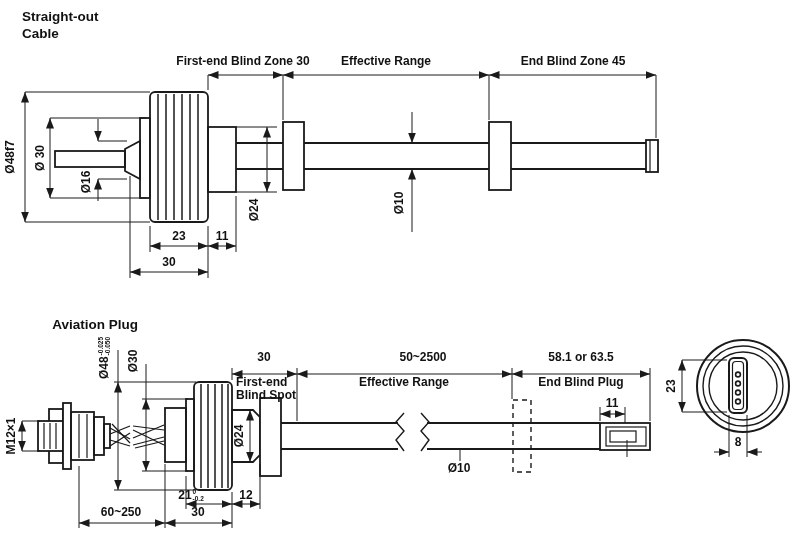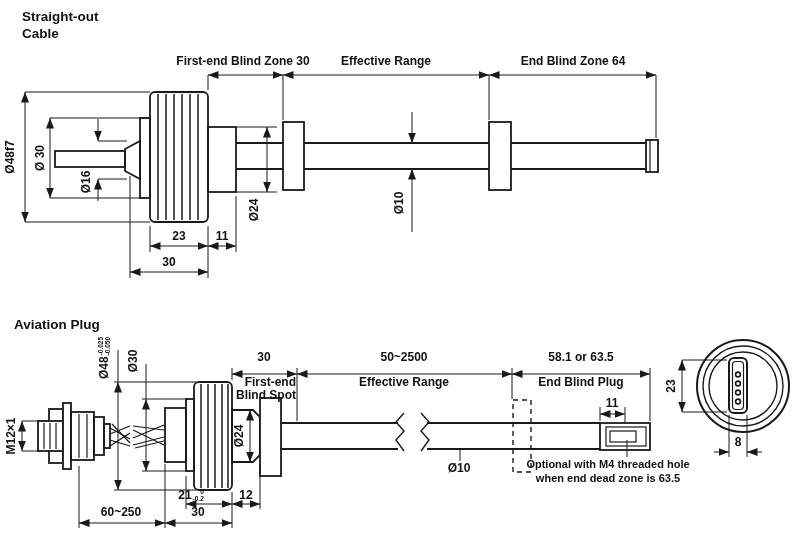--- a/index.html
+++ b/index.html
@@ -1,20 +1,20 @@
 <!DOCTYPE html>
 <html><head>
 <meta charset="utf-8">
 <style>
   html,body{margin:0;padding:0;background:#fff;}
   .canvas{position:relative;width:792px;height:548px;background:#fff;overflow:hidden;
           font-family:"Liberation Sans",sans-serif;color:#111;padding-left:12px;}
   .canvas svg{position:absolute;left:0;top:0;width:792px;height:548px;}
   .lbl{position:absolute;transform:translate(-50%,-50%);font-size:12px;font-weight:700;
-       white-space:nowrap;line-height:13px;text-align:right;}
+       white-space:nowrap;line-height:13px;text-align:left;}
   .vlbl{position:absolute;transform:translate(-50%,-50%) rotate(-90deg);font-size:12px;
         font-weight:700;white-space:nowrap;display:flex;align-items:center;}
   .tblock{position:absolute;font-size:13.5px;font-weight:700;line-height:17px;}
   .note{position:absolute;transform:translate(-50%,0);font-size:11px;font-weight:700;
         line-height:14px;text-align:center;white-space:nowrap;}
   .tol{display:inline-flex;flex-direction:column;justify-content:center;font-size:6.5px;
        line-height:7px;font-weight:700;margin-left:1px;}
   .twoline{line-height:13px;}
 </style>
 </head>
@@ -212,64 +212,60 @@
     </g>
   </g>
 </svg>
 
 <div class="tblock" style="left:22px;top:8px">
   <div>Straight-out</div>
   <div>Cable</div>
 </div>
 <div class="lbl" style="left:243px;top:61px">First-end Blind Zone 30</div>
 <div class="lbl" style="left:386px;top:61px">Effective Range</div>
-<div class="lbl" style="left:573px;top:61px">End Blind Zone 64</div>
+<div class="lbl" style="left:573px;top:61px">End Blind Zone 45</div>
 <div class="vlbl" style="left:10px;top:157px">Ø48f7</div>
 <div class="vlbl" style="left:40px;top:158px">Ø 30</div>
 <div class="vlbl" style="left:86px;top:182px">Ø16</div>
 <div class="vlbl" style="left:254px;top:210px">Ø24</div>
 <div class="vlbl" style="left:399px;top:203px">Ø10</div>
 <div class="lbl" style="left:179px;top:236px">23</div>
 <div class="lbl" style="left:222px;top:236px">11</div>
 <div class="lbl" style="left:169px;top:262px">30</div>
 
-<div class="tblock" style="left:14px;top:316px;width:124px;text-align:left">
+<div class="tblock" style="left:14px;top:316px;width:124px;text-align:right">
   <div>Aviation Plug</div>
 </div>
 <div class="vlbl" style="left:11px;top:436px">M12×1</div>
 <div class="vlbl" style="left:104px;top:358px">
   <span>Ø48</span>
   <span class="tol">
     <span>-0.025</span>
     <span>-0.050</span>
   </span>
 </div>
 <div class="vlbl" style="left:133px;top:361px">Ø30</div>
 <div class="vlbl" style="left:239px;top:436px">Ø24</div>
 <div class="lbl" style="left:264px;top:357px">30</div>
 <div class="lbl twoline" style="left:266px;top:389px">
   <div>First-end</div>
   <div>Blind Spot</div>
 </div>
-<div class="lbl" style="left:404px;top:357px">50~2500</div>
+<div class="lbl" style="left:423px;top:357px">50~2500</div>
 <div class="lbl" style="left:404px;top:382px">Effective Range</div>
 <div class="lbl" style="left:581px;top:357px">58.1 or 63.5</div>
 <div class="lbl" style="left:581px;top:382px">End Blind Plug</div>
 <div class="lbl" style="left:612px;top:403px">11</div>
 <div class="lbl" style="left:459px;top:468px">Ø10</div>
 <div class="lbl" style="left:191px;top:495px;display:flex;align-items:center">
   <span>21</span>
   <span class="tol">
     <span>0</span>
     <span>-0.2</span>
   </span>
 </div>
 <div class="lbl" style="left:246px;top:495px">12</div>
 <div class="lbl" style="left:121px;top:512px">60~250</div>
 <div class="lbl" style="left:198px;top:512px">30</div>
-<div class="note" style="left:608px;top:457px">
-  <div>Optional with M4 threaded hole</div>
-  <div>when end dead zone is 63.5</div>
-</div>
 <div class="vlbl" style="left:671px;top:386px">23</div>
 <div class="lbl" style="left:738px;top:442px">8</div>
 
 </div>
 
 </body></html>

